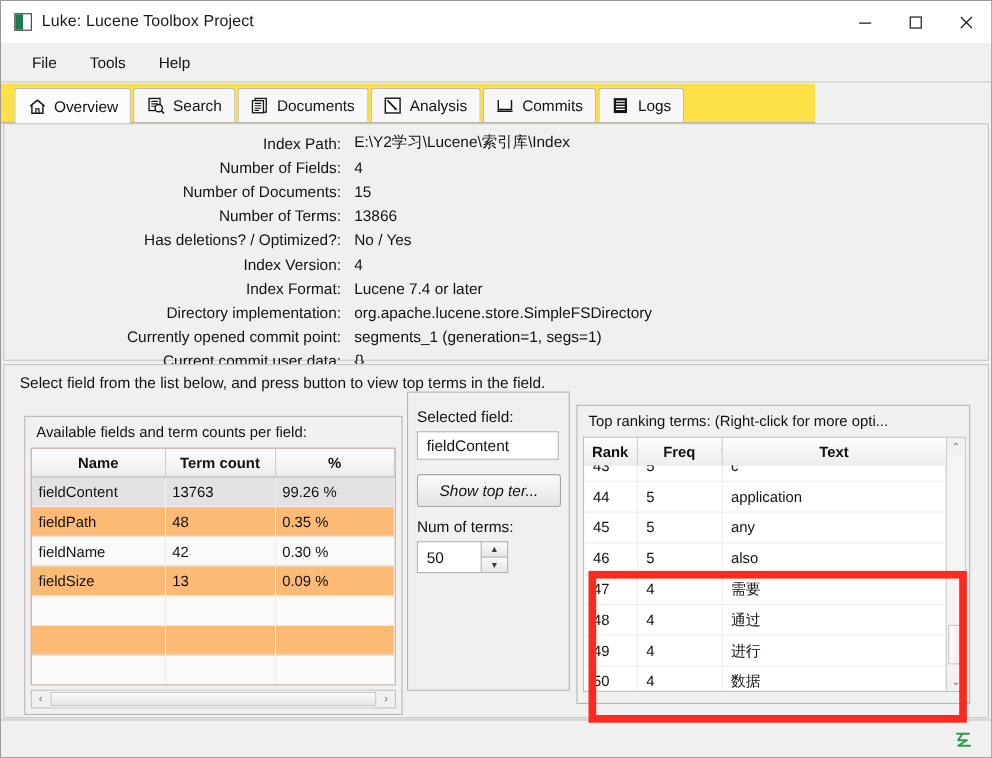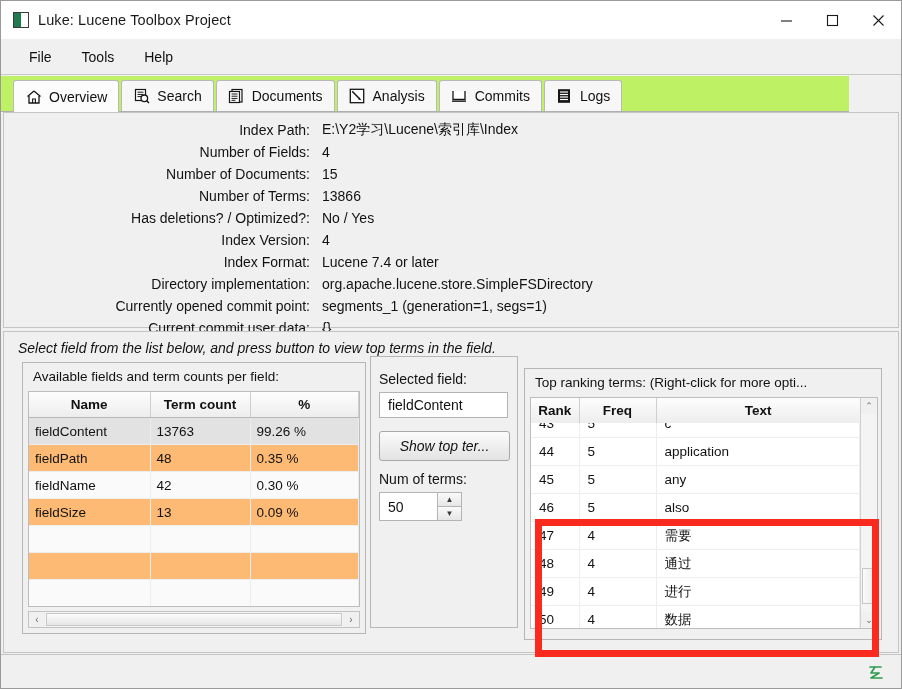--- a/index.html
+++ b/index.html
@@ -60,22 +60,22 @@
   }
   .menu-item {
     font-size: 14px; color: #101010;
     padding: 4px 12px;
     margin-right: 6px;
   }
 
   
   .tabbar {
     position: absolute; left: 0; top: 75px;
-    width: 848px; height: 36px;
-    background: #bef264;
+    width: 740px; height: 36px;
+    background: #fde047;
     display: flex; align-items: flex-end;
     padding-left: 12px;
     box-sizing: border-box;
     border-bottom: 1px solid #aeaeae;
   }
   .tab {
     height: 31px;
     display: flex; align-items: center;
     padding: 0 11px;
     margin-right: 2px;
@@ -126,26 +126,25 @@
   .lower {
     position: absolute; left: 2px; top: 330px;
     width: 896px; height: 322px;
     background: #f0f0f0;
     border: 1px solid #c4c4c4;
     box-sizing: border-box;
   }
   .hint {
     font-size: 14px; color: #121212;
     padding: 8px 0 6px 14px;
-    font-style: italic;
   }
 
   
   .fields-panel {
-    position: absolute; left: 18px; top: 30px;
+    position: absolute; left: 18px; top: 46px;
     width: 344px; height: 272px;
     background: #f0f0f0;
     border: 1px solid #b6b6b6;
     box-sizing: border-box;
   }
   .panel-title {
     font-size: 13.5px; color: #111;
     padding: 6px 0 6px 10px;
   }
   .fields-table-wrap {

